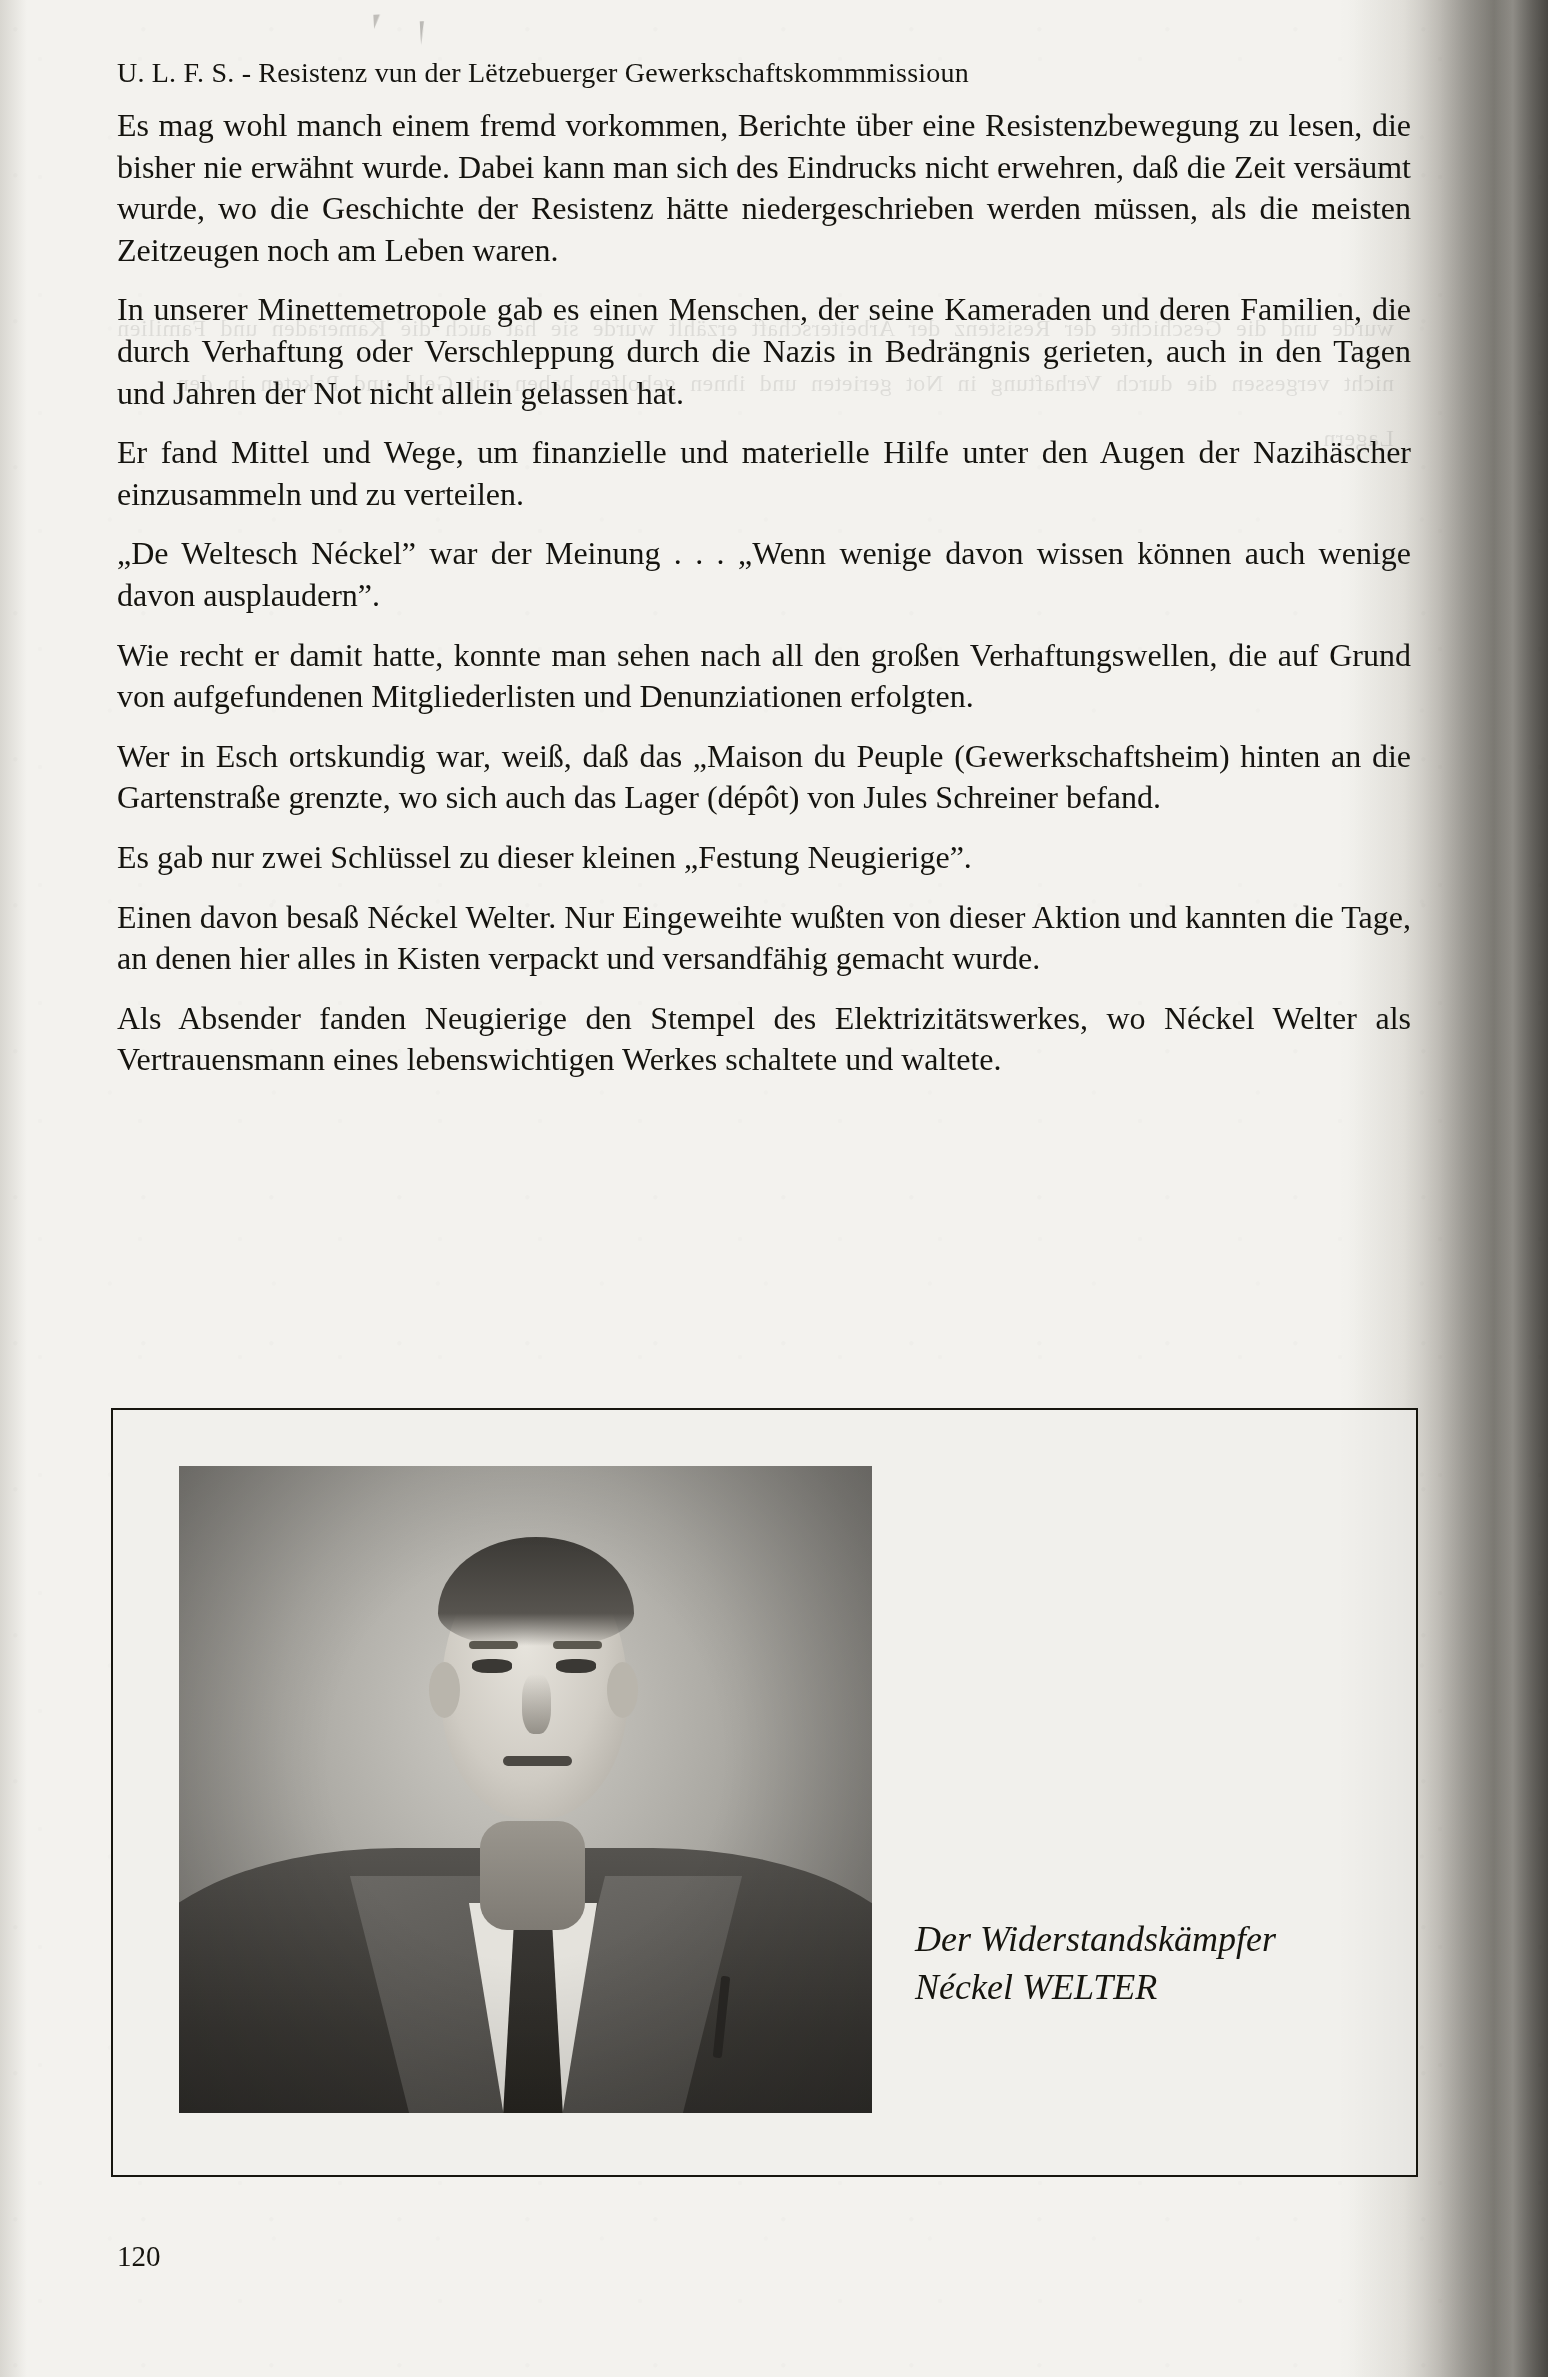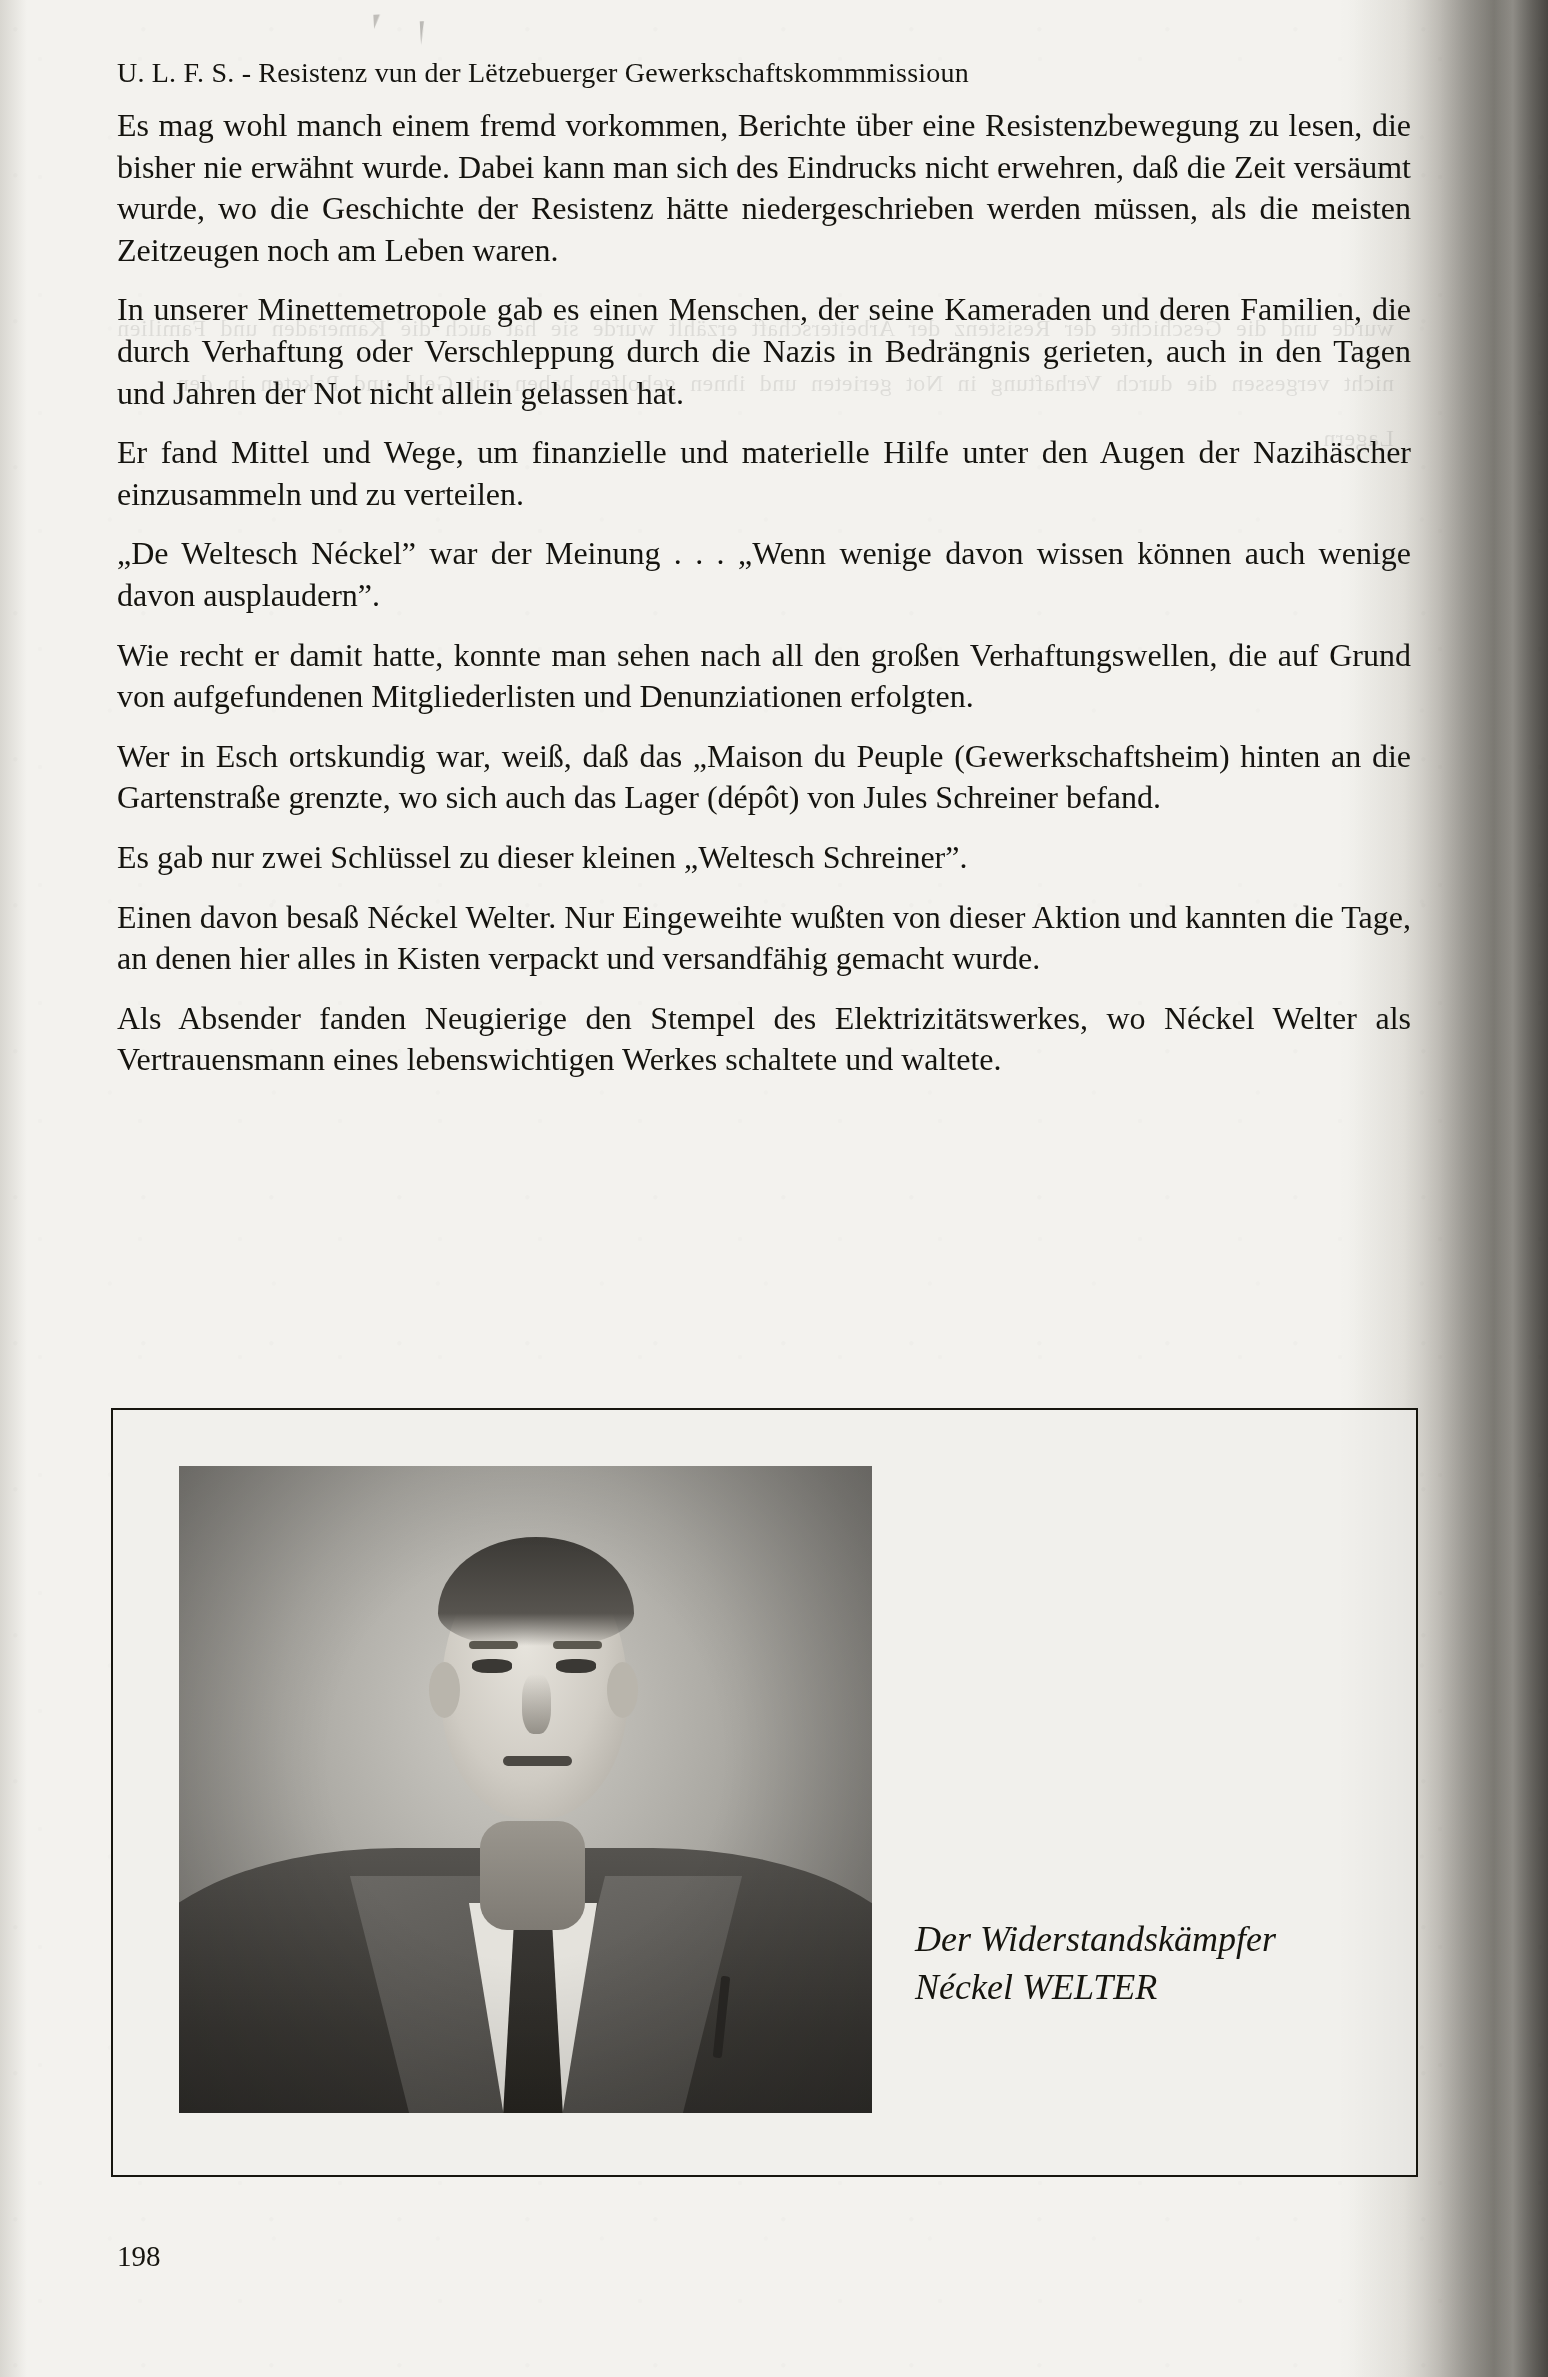--- a/index.html
+++ b/index.html
@@ -234,21 +234,21 @@
 
   <div id="content">
     <h1 class="heading">U. L. F. S. - Resistenz vun der Lëtzebuerger Gewerkschaftskommmissioun</h1>
 
     <p class="para">Es mag wohl manch einem fremd vorkommen, Berichte über eine Resistenzbewegung zu lesen, die bisher nie erwähnt wurde. Dabei kann man sich des Eindrucks nicht erwehren, daß die Zeit versäumt wurde, wo die Geschichte der Resistenz hätte niedergeschrieben werden müssen, als die meisten Zeitzeugen noch am Leben waren.</p>
     <p class="para">In unserer Minettemetropole gab es einen Menschen, der seine Kameraden und deren Familien, die durch Verhaftung oder Verschleppung durch die Nazis in Bedrängnis gerieten, auch in den Tagen und Jahren der Not nicht allein gelassen hat.</p>
     <p class="para">Er fand Mittel und Wege, um finanzielle und materielle Hilfe unter den Augen der Nazihäscher einzusammeln und zu verteilen.</p>
     <p class="para">„De Weltesch Néckel” war der Meinung . . . „Wenn wenige davon wissen können auch wenige davon ausplaudern”.</p>
     <p class="para">Wie recht er damit hatte, konnte man sehen nach all den großen Verhaftungswellen, die auf Grund von aufgefundenen Mitgliederlisten und Denunziationen erfolgten.</p>
     <p class="para">Wer in Esch ortskundig war, weiß, daß das „Maison du Peuple (Gewerkschaftsheim) hinten an die Gartenstraße grenzte, wo sich auch das Lager (dépôt) von Jules Schreiner befand.</p>
-    <p class="para">Es gab nur zwei Schlüssel zu dieser kleinen „Weltesch Schreiner”.</p>
+    <p class="para">Es gab nur zwei Schlüssel zu dieser kleinen „Festung Neugierige”.</p>
     <p class="para">Einen davon besaß Néckel Welter. Nur Eingeweihte wußten von dieser Aktion und kannten die Tage, an denen hier alles in Kisten verpackt und versandfähig gemacht wurde.</p>
     <p class="para">Als Absender fanden Neugierige den Stempel des Elektrizitätswerkes, wo Néckel Welter als Vertrauensmann eines lebenswichtigen Werkes schaltete und waltete.</p>
   </div>
 
   <div id="figure">
     <div id="photo">
       <div class="ph-bg"></div>
       <div class="ph-shoulders"></div>
       <div class="ph-lapel-l"></div>
       <div class="ph-lapel-r"></div>
@@ -268,17 +268,17 @@
       <div class="ph-pen"></div>
       <div class="ph-vign"></div>
     </div>
 
     <div id="caption">
       <div>Der Widerstandskämpfer</div>
       <div>Néckel WELTER</div>
     </div>
   </div>
 
-  <div id="page-number">198</div>
+  <div id="page-number">120</div>
 
   <div id="gutter-shadow"></div>
 </div>
 
 
 </body></html>

